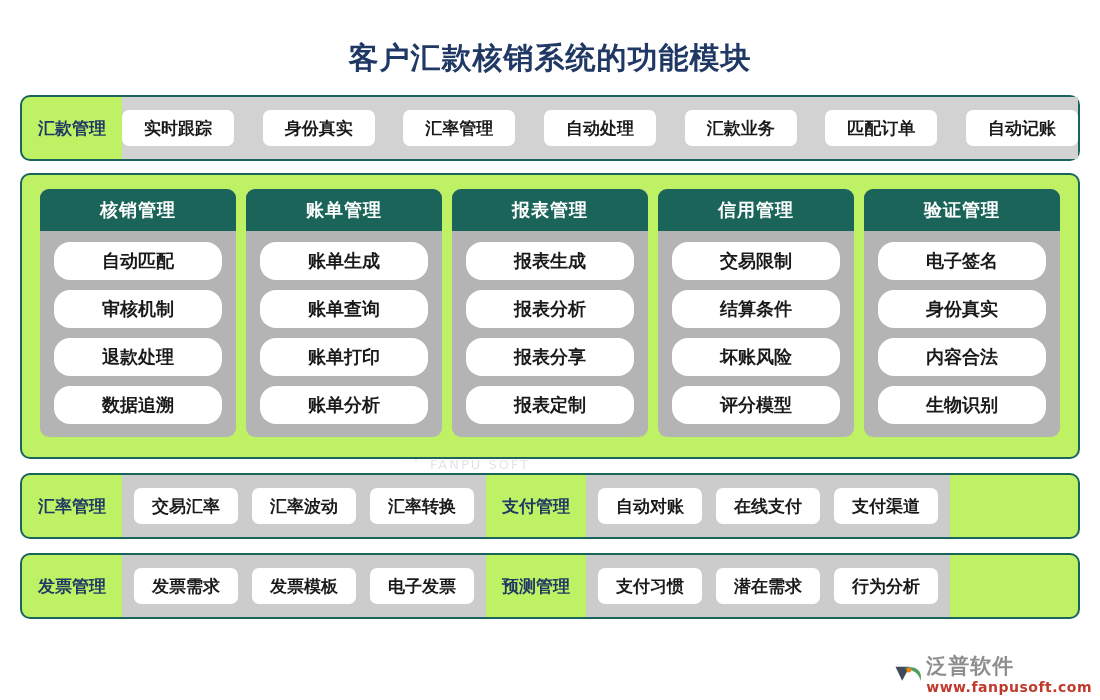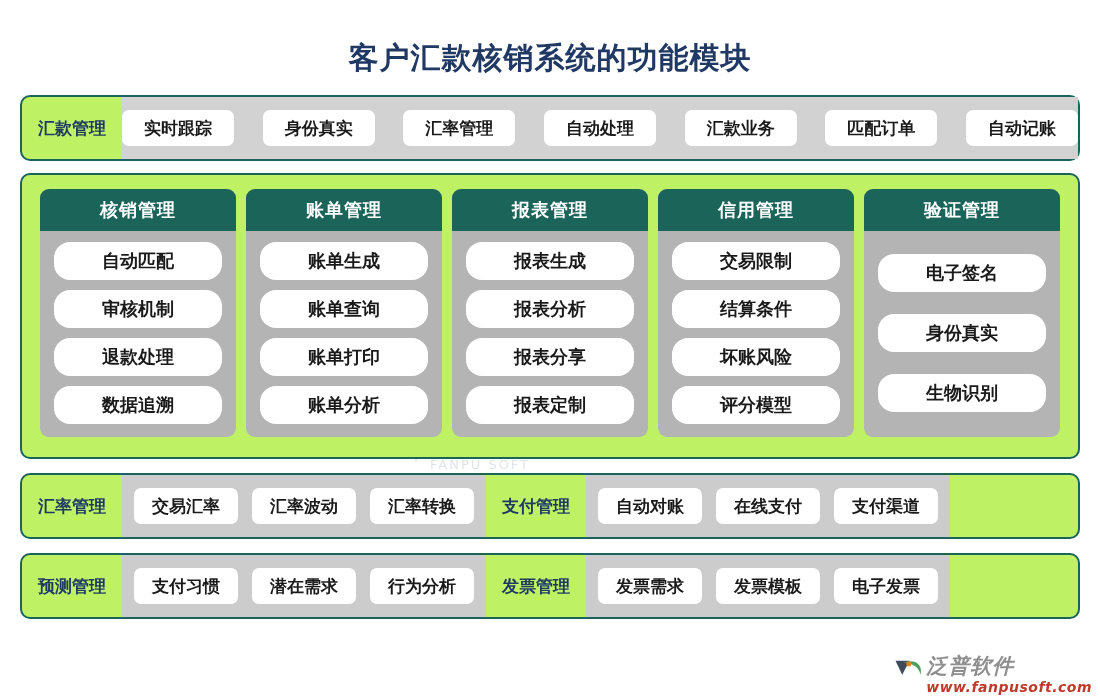--- a/index.html
+++ b/index.html
@@ -179,22 +179,22 @@
   .watermark-center .wm-en {
     font-size: 13px; color: #9aa8b8; letter-spacing: 2px; margin-top: 4px;
   }
 
   .logo-br {
     position: absolute;
     right: 8px;
     bottom: 6px;
     z-index: 5;
     display: flex;
+    align-items: center;
     pointer-events: none;
-    font-style: italic;
   }
   .logo-br .logo-mark { width: 30px; height: 26px; flex: none; margin-right: 3px; }
   .logo-br .logo-text { display: flex; flex-direction: column; line-height: 1; }
   .logo-br .logo-cn { font-size: 21px; font-weight: bold; color: #8e8e8e; letter-spacing: 1px; }
   .logo-br .logo-url { font-size: 14px; font-weight: bold; color: #c0392b; letter-spacing: 0.5px; margin-top: 3px; }
 </style>
 </head>
 <body>
 
 <div id="page">
@@ -257,20 +257,21 @@
           <div class="col-item">坏账风险</div>
           <div class="col-item">评分模型</div>
         </div>
       </div>
 
       <div class="column">
         <div class="column-head">验证管理</div>
         <div class="column-body">
           <div class="col-item">电子签名</div>
           <div class="col-item">身份真实</div>
+          <div class="col-item">内容合法</div>
           <div class="col-item">生物识别</div>
         </div>
       </div>
 
     </div>
   </div>
 
   <div class="card dual" id="row3">
     <div class="strip">
       <div class="strip-group">
@@ -288,33 +289,33 @@
           <div class="chip">在线支付</div>
           <div class="chip">支付渠道</div>
         </div>
       </div>
     </div>
   </div>
 
   <div class="card dual" id="row4">
     <div class="strip">
       <div class="strip-group">
+        <div class="strip-label">发票管理</div>
+        <div class="strip-band">
+          <div class="chip">发票需求</div>
+          <div class="chip">发票模板</div>
+          <div class="chip">电子发票</div>
+        </div>
+      </div>
+      <div class="strip-group">
         <div class="strip-label">预测管理</div>
         <div class="strip-band">
           <div class="chip">支付习惯</div>
           <div class="chip">潜在需求</div>
           <div class="chip">行为分析</div>
-        </div>
-      </div>
-      <div class="strip-group">
-        <div class="strip-label">发票管理</div>
-        <div class="strip-band">
-          <div class="chip">发票需求</div>
-          <div class="chip">发票模板</div>
-          <div class="chip">电子发票</div>
         </div>
       </div>
     </div>
   </div>
 
   <div class="watermark-center">
     <svg class="wm-mark" viewBox="0 0 40 34">
       <path d="M2 4 L22 4 L12 22 Z" fill="#7f8fa6"></path>
       <path d="M16 6 C30 2 38 10 36 20 C33 10 24 8 16 6 Z" fill="#6fae7a"></path>
       <path d="M20 10 L38 10 L28 30 Z" fill="#a8b4c4" opacity="0.8"></path>

